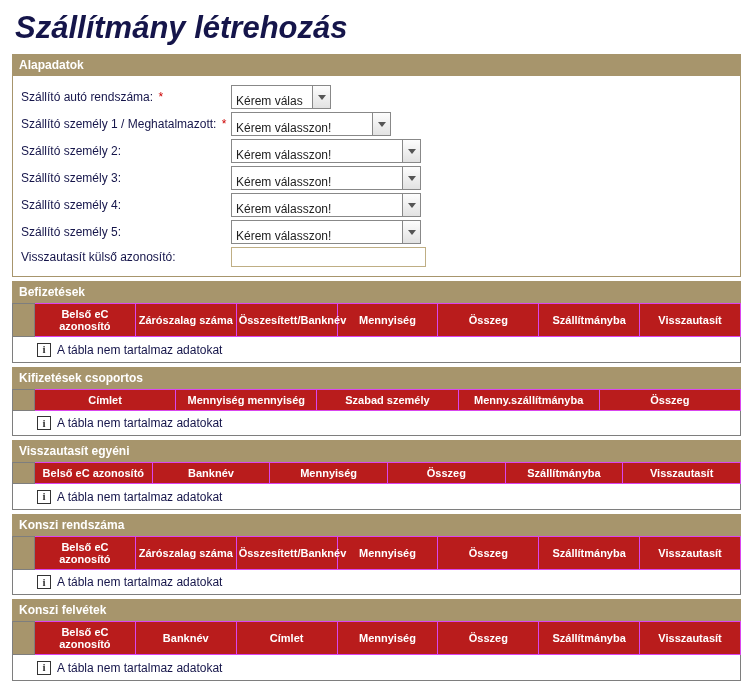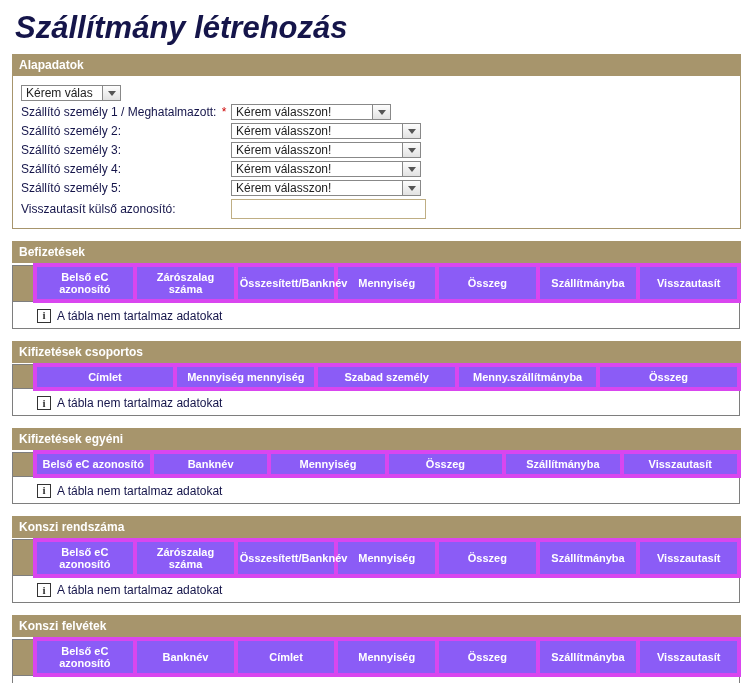--- a/index.html
+++ b/index.html
@@ -13,21 +13,21 @@
     width: 753px;
   }
   .page-title {
     font-size: 31px;
     font-weight: bold;
     font-style: italic;
     color: #15154a;
     margin: 2px 0 8px 3px;
   }
   .section {
-    margin-bottom: 12px;
+    margin-bottom: 4px;
   }
   .section-header {
     background: #a7956c;
     color: #fff;
     font-weight: bold;
     font-size: 12px;
     padding: 3px 6px;
     border: 1px solid #a7956c;
   }
   .section-body {
@@ -44,21 +44,21 @@
   .form-label {
     width: 210px;
     color: #15154a;
     font-size: 12px;
   }
   .req { color: #c00; margin-left: 2px; }
   .select {
     position: relative;
     border: 1px solid #888;
     background: #fff;
-    height: 16px;
+    height: 24px;
     display: inline-flex;
     align-items: flex-end;
     padding: 0 22px 0 4px;
     font-size: 12px;
     color: #222;
     cursor: pointer;
   }
   .select .arrow {
     position: absolute;
     right: 0;
@@ -83,27 +83,27 @@
     width: 195px;
     padding: 0 4px;
     font-size: 12px;
   }
   .tbl {
     width: 100%;
     border-collapse: collapse;
     table-layout: fixed;
   }
   .tbl th {
-    background: #8b5cf6;
+    background: #b91c1c;
     color: #fff;
     font-size: 11px;
     font-weight: bold;
     text-align: center;
     padding: 4px 2px;
-    border: 4px solid #d946ef;
+    border: 1px solid #d946ef;
   }
   .tbl th.cb {
     width: 22px;
     background: #a7956c;
     border: 1px solid #7e7e7e;
   }
   .tbl td.empty-row {
     border: 1px solid #7e7e7e;
     padding: 5px 4px;
     background: #fff;
@@ -132,20 +132,24 @@
 </head>
 <body>
 
 <div class="page-title">Szállítmány létrehozás</div>
 
 <div class="section">
   <div class="section-header">Alapadatok</div>
   <div class="section-body">
 
     <div class="form-row">
+      <div class="form-label">
+        <span>Szállító autó rendszáma:</span>
+        <span class="req">*</span>
+      </div>
       <div class="select" style="width:100px">
         <span>Kérem válas</span>
         <span class="arrow"></span>
       </div>
     </div>
 
     <div class="form-row">
       <div class="form-label">
         <span>Szállító személy 1 / Meghatalmazott:</span>
         <span class="req">*</span>
@@ -240,21 +244,21 @@
           <span class="info-icon">i</span>
           <span>A tábla nem tartalmaz adatokat</span>
         </span>
       </td>
     </tr>
   </tbody>
     </table>
 </div>
 
 <div class="section">
-  <div class="section-header">Kifizetések egyéni</div>
+  <div class="section-header">Visszautasít egyéni</div>
   <table class="tbl">
     <tbody>
         <tr>
       <th class="cb"></th>
       <th>Belső eC azonosító</th>
       <th>Banknév</th>
       <th>Mennyiség</th>
       <th>Összeg</th>
       <th>Szállítmányba</th>
       <th>Visszautasít</th>

